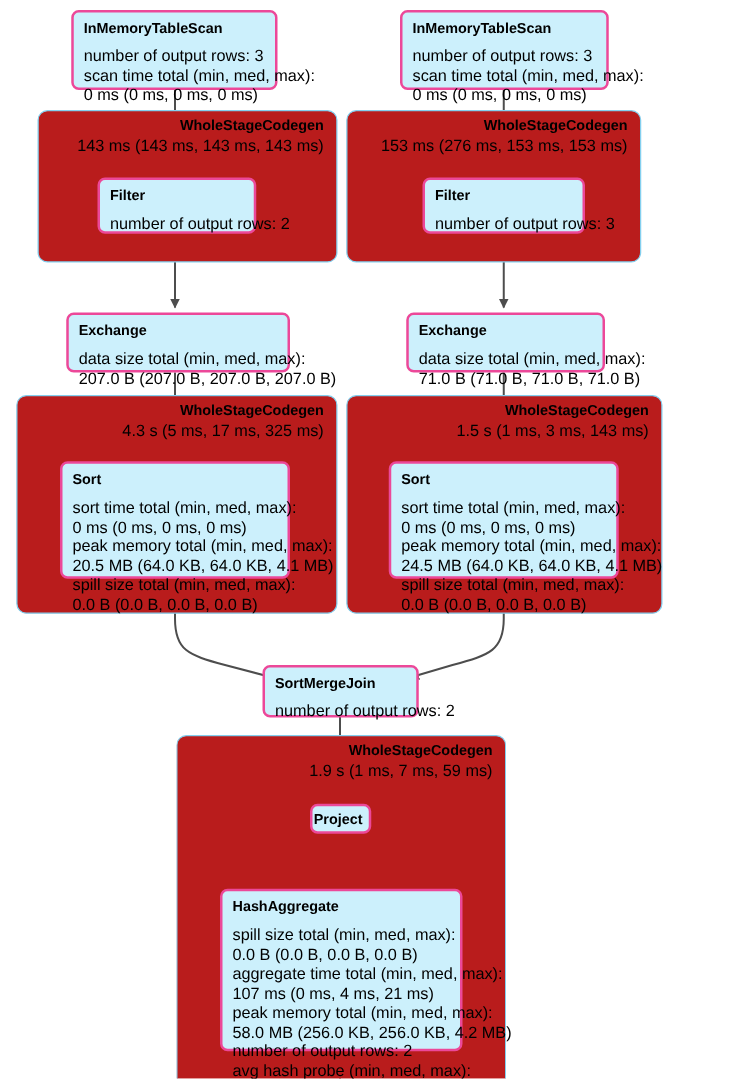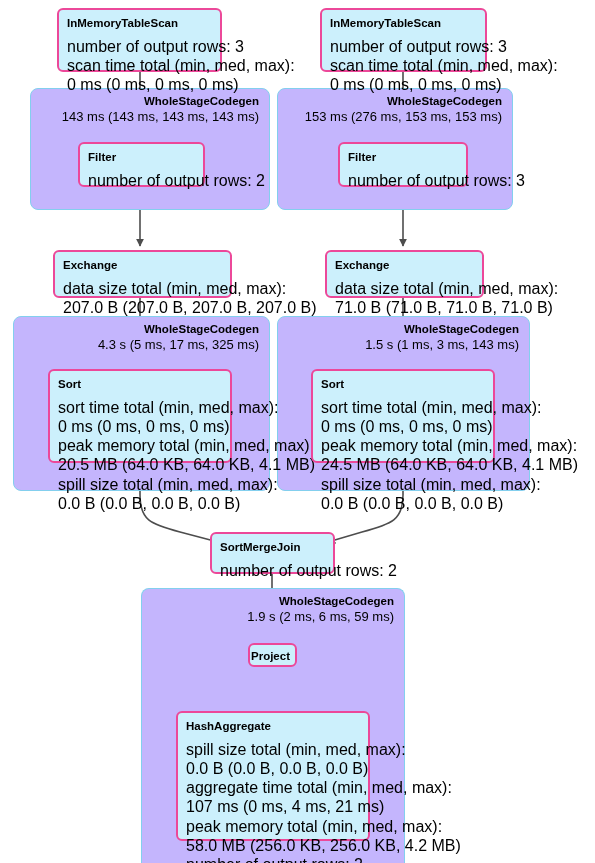--- a/index.html
+++ b/index.html
@@ -21,21 +21,21 @@
   svg.edges {
     position: absolute;
     left: 0; top: 0;
     width: 595px;
     height: 863px;
     pointer-events: none;
   }
   
   .cluster {
     position: absolute;
-    background: #c4b5fd;
+    background: #b91c1c;
     border: 1px solid #83cfee;
     border-radius: 8px;
     box-sizing: border-box;
   }
   .cluster-label {
     position: absolute;
     right: 10px;
     top: 6px;
     text-align: right;
     color: #000000;
@@ -63,21 +63,21 @@
     color: #000000;
   }
   .node .title {
     font-size: 11.5px;
     font-weight: bold;
     line-height: 1.25;
     margin-bottom: 7px;
     white-space: nowrap;
   }
   .node .metrics {
-    font-size: 16px;
+    font-size: 13px;
     font-weight: normal;
     line-height: 1.19;
     white-space: pre;
   }
   .node.compact {
     padding: 4px 1px;
   }
   .node.compact .title {
     margin-bottom: 0;
   }
@@ -143,21 +143,21 @@
   <div class="cluster" style="left:277px; top:316px; width:253px; height:175px;">
     <div class="cluster-label">
       <span class="ttl">WholeStageCodegen</span>
       <span class="sub">1.5 s (1 ms, 3 ms, 143 ms)</span>
     </div>
   </div>
 
   <div class="cluster" style="left:141px; top:588px; width:264px; height:275px; border-bottom:none; border-radius:8px 8px 0 0;">
     <div class="cluster-label">
       <span class="ttl">WholeStageCodegen</span>
-      <span class="sub">1.9 s (2 ms, 6 ms, 59 ms)</span>
+      <span class="sub">1.9 s (1 ms, 7 ms, 59 ms)</span>
     </div>
   </div>
 
   <div class="node" style="left:57px; top:8px; width:165px; height:64px;">
     <div class="title">InMemoryTableScan</div>
     <div class="metrics">number of output rows: 3
 scan time total (min, med, max):
 0 ms (0 ms, 0 ms, 0 ms)</div>
   </div>
 

